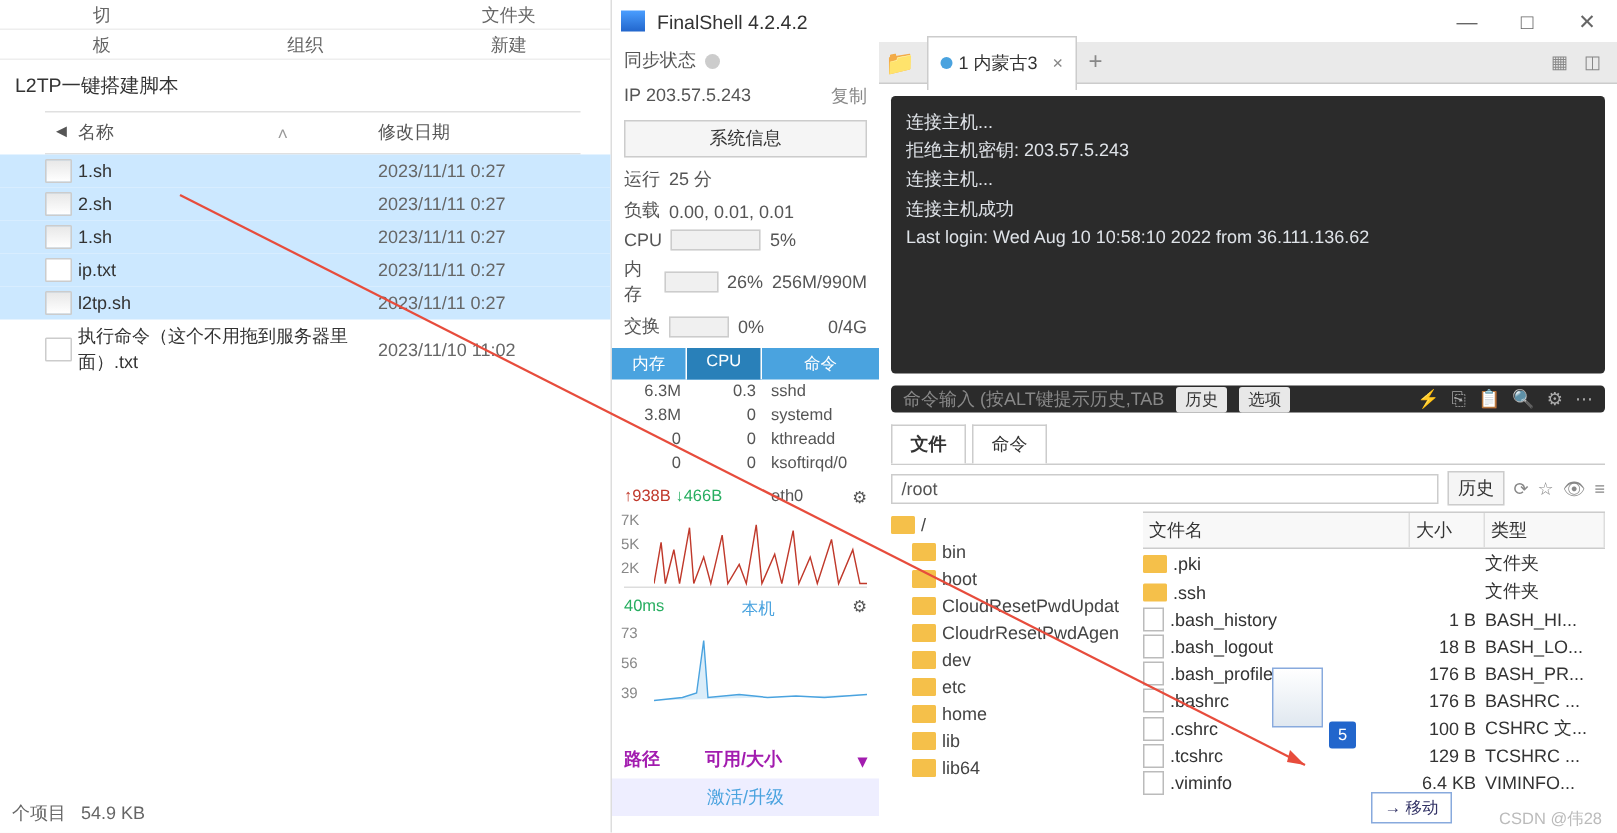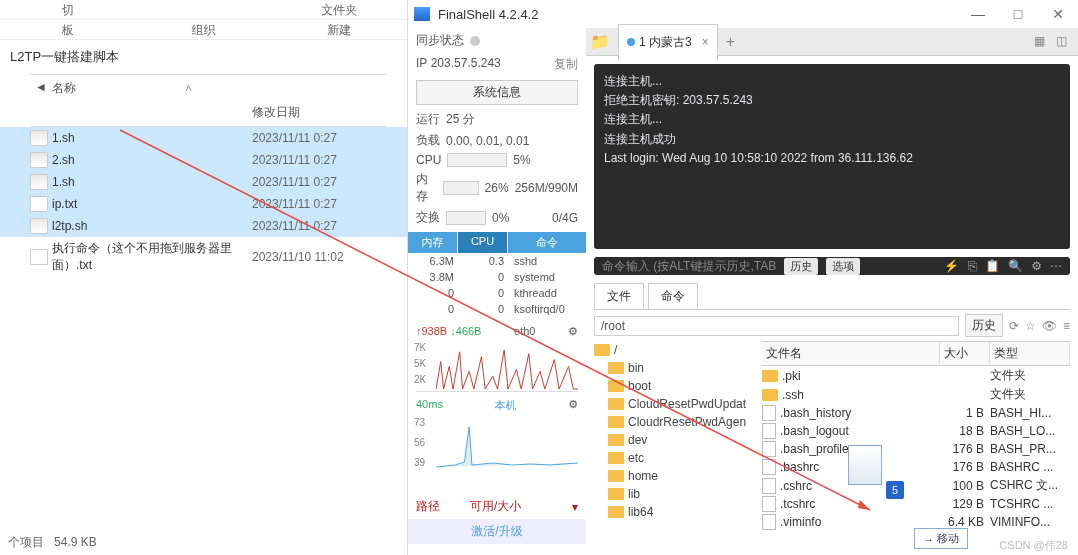--- a/index.html
+++ b/index.html
@@ -6,21 +6,21 @@
 body { width:1078px; height:555px; background:#f8f8f8; font-size:12px; color:#333; position:relative; overflow:hidden; }
 .left-panel { position:absolute; left:0; top:0; width:408px; height:555px; background:#fff; border-right:1px solid #ddd; }
 .left-header { height:20px; display:flex; border-bottom:1px solid #eee; }
 .left-header > div { flex:1; text-align:center; padding:2px 0; color:#666; }
 .breadcrumb { padding:8px 10px; font-size:13px; }
 .file-cols { display:flex; border-top:1px solid #e0e0e0; border-bottom:1px solid #e0e0e0; padding:5px 0; margin:0 20px 0 30px; }
 .file-cols > div { color:#555; }
 .fc-back { width:22px; text-align:center; color:#999; }
 .fc-name { width:200px; position:relative; }
 .fc-name .chev { position:absolute; right:60px; top:2px; color:#999; }
-.fc-date { flex:1;margin-top:24px; }
+.fc-date { flex:1; }
 .file-row { display:flex; padding:3px 0 3px 30px; align-items:center; }
 .file-row.sel { background:#cce8ff; }
 .file-row .ico { width:18px; height:16px; margin-right:4px; display:inline-block; }
 .file-row .nm { width:200px; }
 .file-row .dt { color:#666; }
 .sh-ico { background:linear-gradient(#e8e8e8,#fff); border:1px solid #ccc; border-radius:1px; }
 .txt-ico { background:#fff; border:1px solid #ccc; border-radius:1px; }
 .status-bar { position:absolute; bottom:0; left:0; padding:4px 8px; color:#666; }
 
 .right-panel { position:absolute; right:0; top:0; width:670px; height:555px; background:#fff; }
@@ -55,21 +55,21 @@
 .net-row .dn { color:#27ae60; }
 .chart { margin:2px 8px; height:50px; border-bottom:1px solid #ddd; position:relative; }
 .chart .yl { position:absolute; left:-2px; font-size:10px; color:#888; }
 .spark { position:absolute; left:20px; right:0; top:0; bottom:0; }
 .spark svg { width:100%; height:100%; }
 .latency { padding:2px 8px; display:flex; justify-content:space-between; color:#555; font-size:11px; margin-top:4px; }
 .latency .ms { color:#27ae60; }
 .latency .host { color:#4aa3df; }
 .chart2 { margin:2px 8px; height:58px; position:relative; }
 .chart2 .yl { position:absolute; left:-2px; font-size:10px; color:#888; }
-.bot-ctrl { position:absolute; bottom:30px; left:0; right:0; padding:3px 8px; display:flex; gap:30px; color:#b91c1c; align-items:center; }
+.bot-ctrl { position:absolute; bottom:30px; left:0; right:0; padding:3px 8px; display:flex; gap:30px; color:#a21caf; align-items:center;font-weight:bold; }
 .activate { position:absolute; bottom:4px; left:0; right:0; padding:4px 8px; text-align:center; background:#eef; color:#4aa3df; }
 
 .term-area { position:absolute; left:178px; top:28px; right:0; bottom:0; }
 .tab-bar { height:28px; background:#eaeaea; display:flex; align-items:center; border-bottom:1px solid #ccc; }
 .tab-bar .folder-ico { width:28px; text-align:center; color:#4aa3df; font-size:16px; }
 .tab { display:flex; align-items:center; padding:0 8px; height:36px; background:#fff; border:1px solid #ccc; border-bottom:none; margin-left:4px; gap:4px; }
 .tab .dot { width:8px; height:8px; border-radius:50%; background:#4aa3df; }
 .tab .x { color:#888; margin-left:6px; }
 .tab-add { margin-left:8px; color:#888; font-size:16px; }
 .tab-right-icons { position:absolute; right:6px; display:flex; gap:6px; color:#888; }
@@ -78,21 +78,21 @@
 .terminal { margin:8px; height:185px; background:#2b2b2b; border-radius:3px; color:#dfe3e8; font-family:Consolas,monospace; font-size:12px; padding:8px 10px; line-height:1.6; }
 .terminal .cursor { display:inline-block; width:8px; height:14px; background:#cfd8dc; vertical-align:middle; }
 .cmd-bar { margin:0 8px; height:18px; background:#2b2b2b; border-radius:3px; display:flex; align-items:center; padding:0 8px; color:#888; gap:8px; }
 .cmd-bar .btn { background:#e8e8e8; color:#333; padding:1px 6px; border-radius:2px; font-size:11px; }
 .cmd-bar .ricons { margin-left:auto; display:flex; gap:8px; color:#6b8; }
 .cmd-bar .ricons span { color:#aaa; }
 .cmd-bar .ricons .bolt { color:#8bc34a; }
 
 .file-tabs { margin:8px 8px 0 8px; display:flex; border-bottom:1px solid #ccc; }
 .file-tabs .ft { padding:4px 12px; border:1px solid #ccc; border-bottom:none; background:#fff; margin-right:4px; }
-.file-tabs .ft:first-child { font-weight:normal; }
+.file-tabs .ft:first-child { font-weight:bold; }
 .path-row { margin:4px 8px; display:flex; align-items:center; gap:6px; }
 .path-row .pth { flex:1; border:1px solid #ccc; padding:2px 6px; background:#fff; color:#555; }
 .path-row .hist { border:1px solid #ccc; padding:2px 6px; background:#f5f5f5; }
 .path-row .icons { display:flex; gap:6px; color:#888; }
 
 .dir-split { margin:4px 8px; display:flex; gap:8px; }
 .dir-left { width:160px; }
 .dir-right { flex:1; }
 .dir-row { display:flex; align-items:center; padding:2px 0; gap:4px; color:#444; }
 .fold-ico { width:16px; height:12px; background:#f5c04a; border-radius:1px; display:inline-block; }

